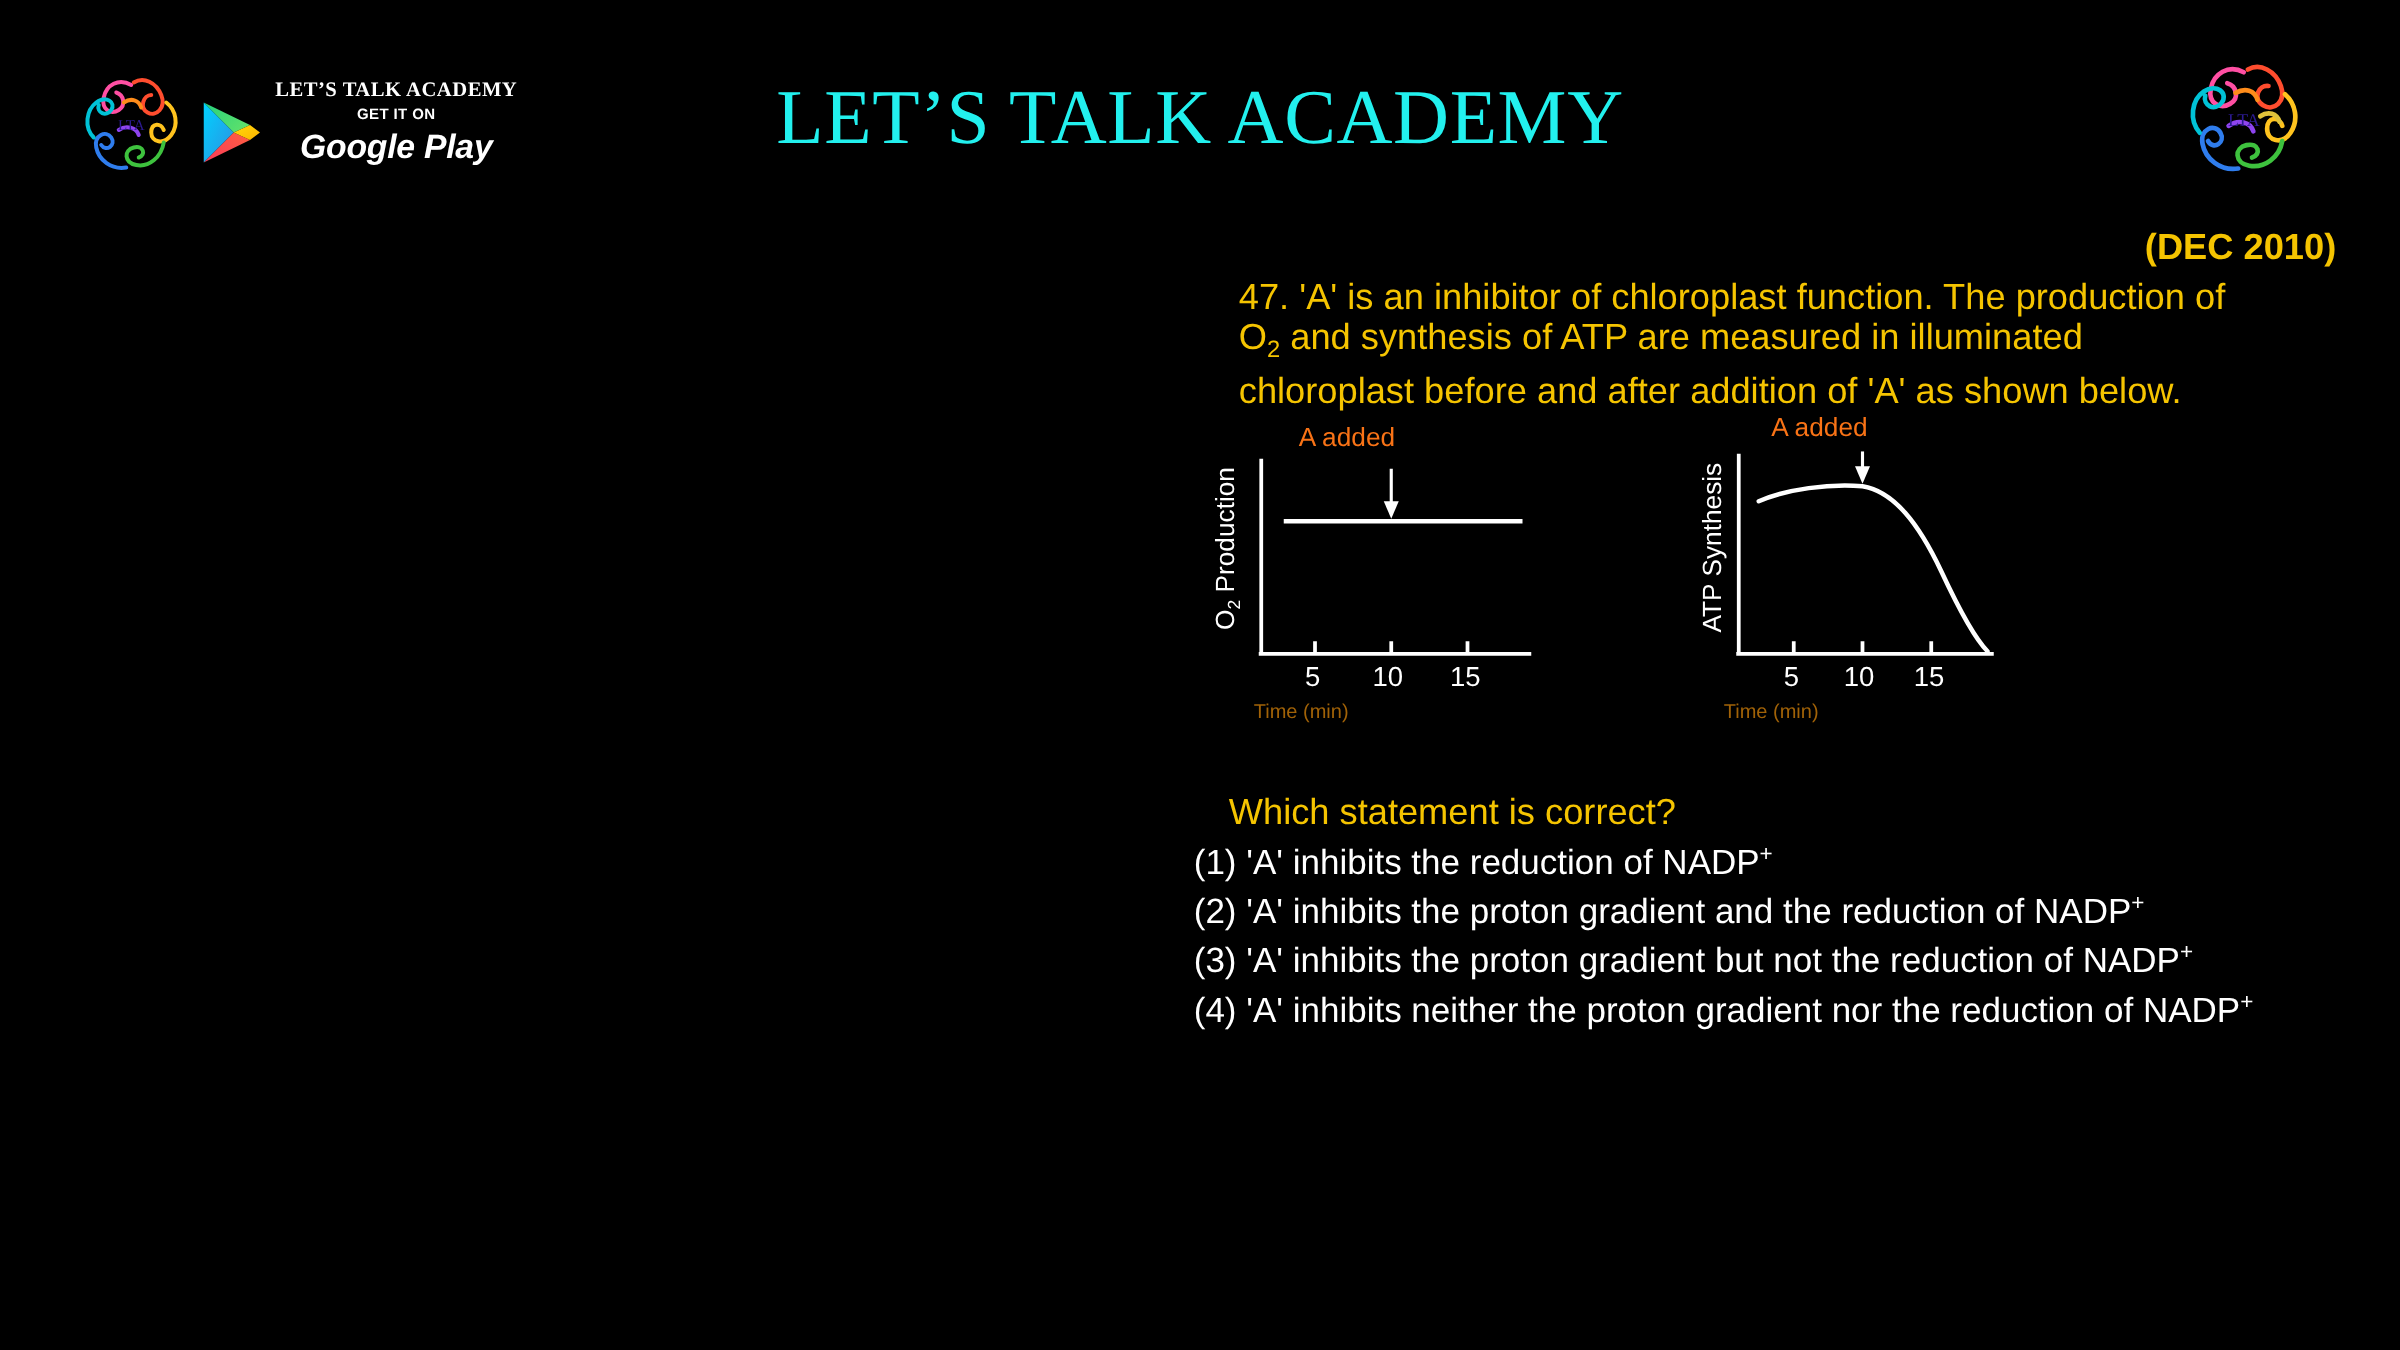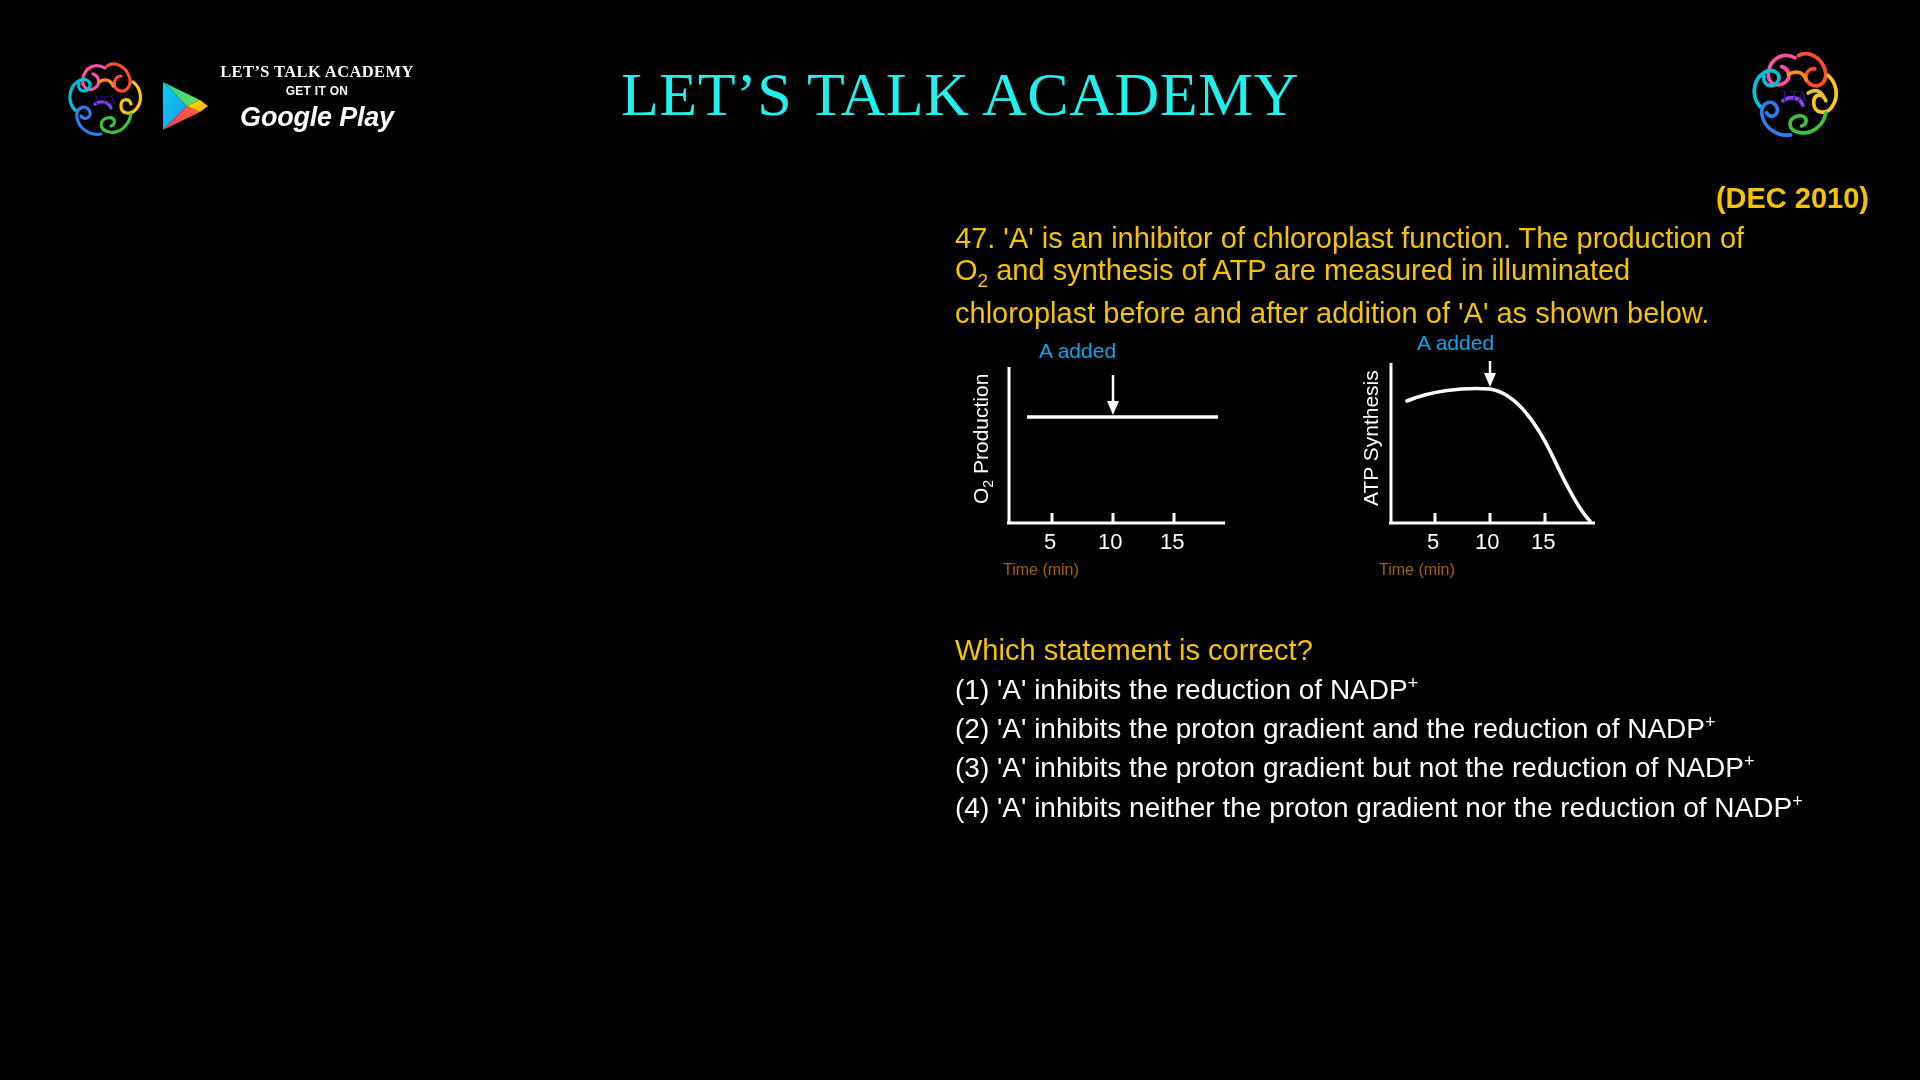--- a/index.html
+++ b/index.html
@@ -110,20 +110,21 @@
     padding-right: 6px;
   }
 
   .question-stem {
     font-family: "Liberation Sans", sans-serif;
     font-size: 29px;
     color: #f5c400;
     line-height: 32px;
     margin-top: 6px;
     width: 910px;
+    margin-left: 36px;
   }
 
   .figure-row {
     position: relative;
     width: 920px;
     height: 290px;
     margin-top: 10px;
   }
 
   .chart {
@@ -131,21 +132,21 @@
     width: 300px;
     height: 285px;
   }
   .chart-left  { left: 10px;  top: 0px; }
   .chart-right { left: 400px; top: -8px; }
 
   .chart-annot {
     position: absolute;
     font-family: "Liberation Sans", sans-serif;
     font-size: 21px;
-    color: #0ea5e9;
+    color: #f97316;
     white-space: nowrap;
   }
   .ylabel {
     position: absolute;
     font-family: "Liberation Sans", sans-serif;
     font-size: 21px;
     color: #ffffff;
     white-space: nowrap;
     transform-origin: 0 0;
     transform: rotate(-90deg);
@@ -166,20 +167,21 @@
     white-space: nowrap;
   }
   .tick-num { position: absolute; }
 
   .prompt {
     font-family: "Liberation Sans", sans-serif;
     font-size: 29px;
     color: #f5c400;
     line-height: 34px;
     margin-top: 4px;
+    margin-left: 28px;
   }
 
   .option {
     font-family: "Liberation Sans", sans-serif;
     font-size: 28px;
     color: #ffffff;
     line-height: 32px;
     width: 905px;
   }
   .option sup { font-size: 18px; vertical-align: super; }

